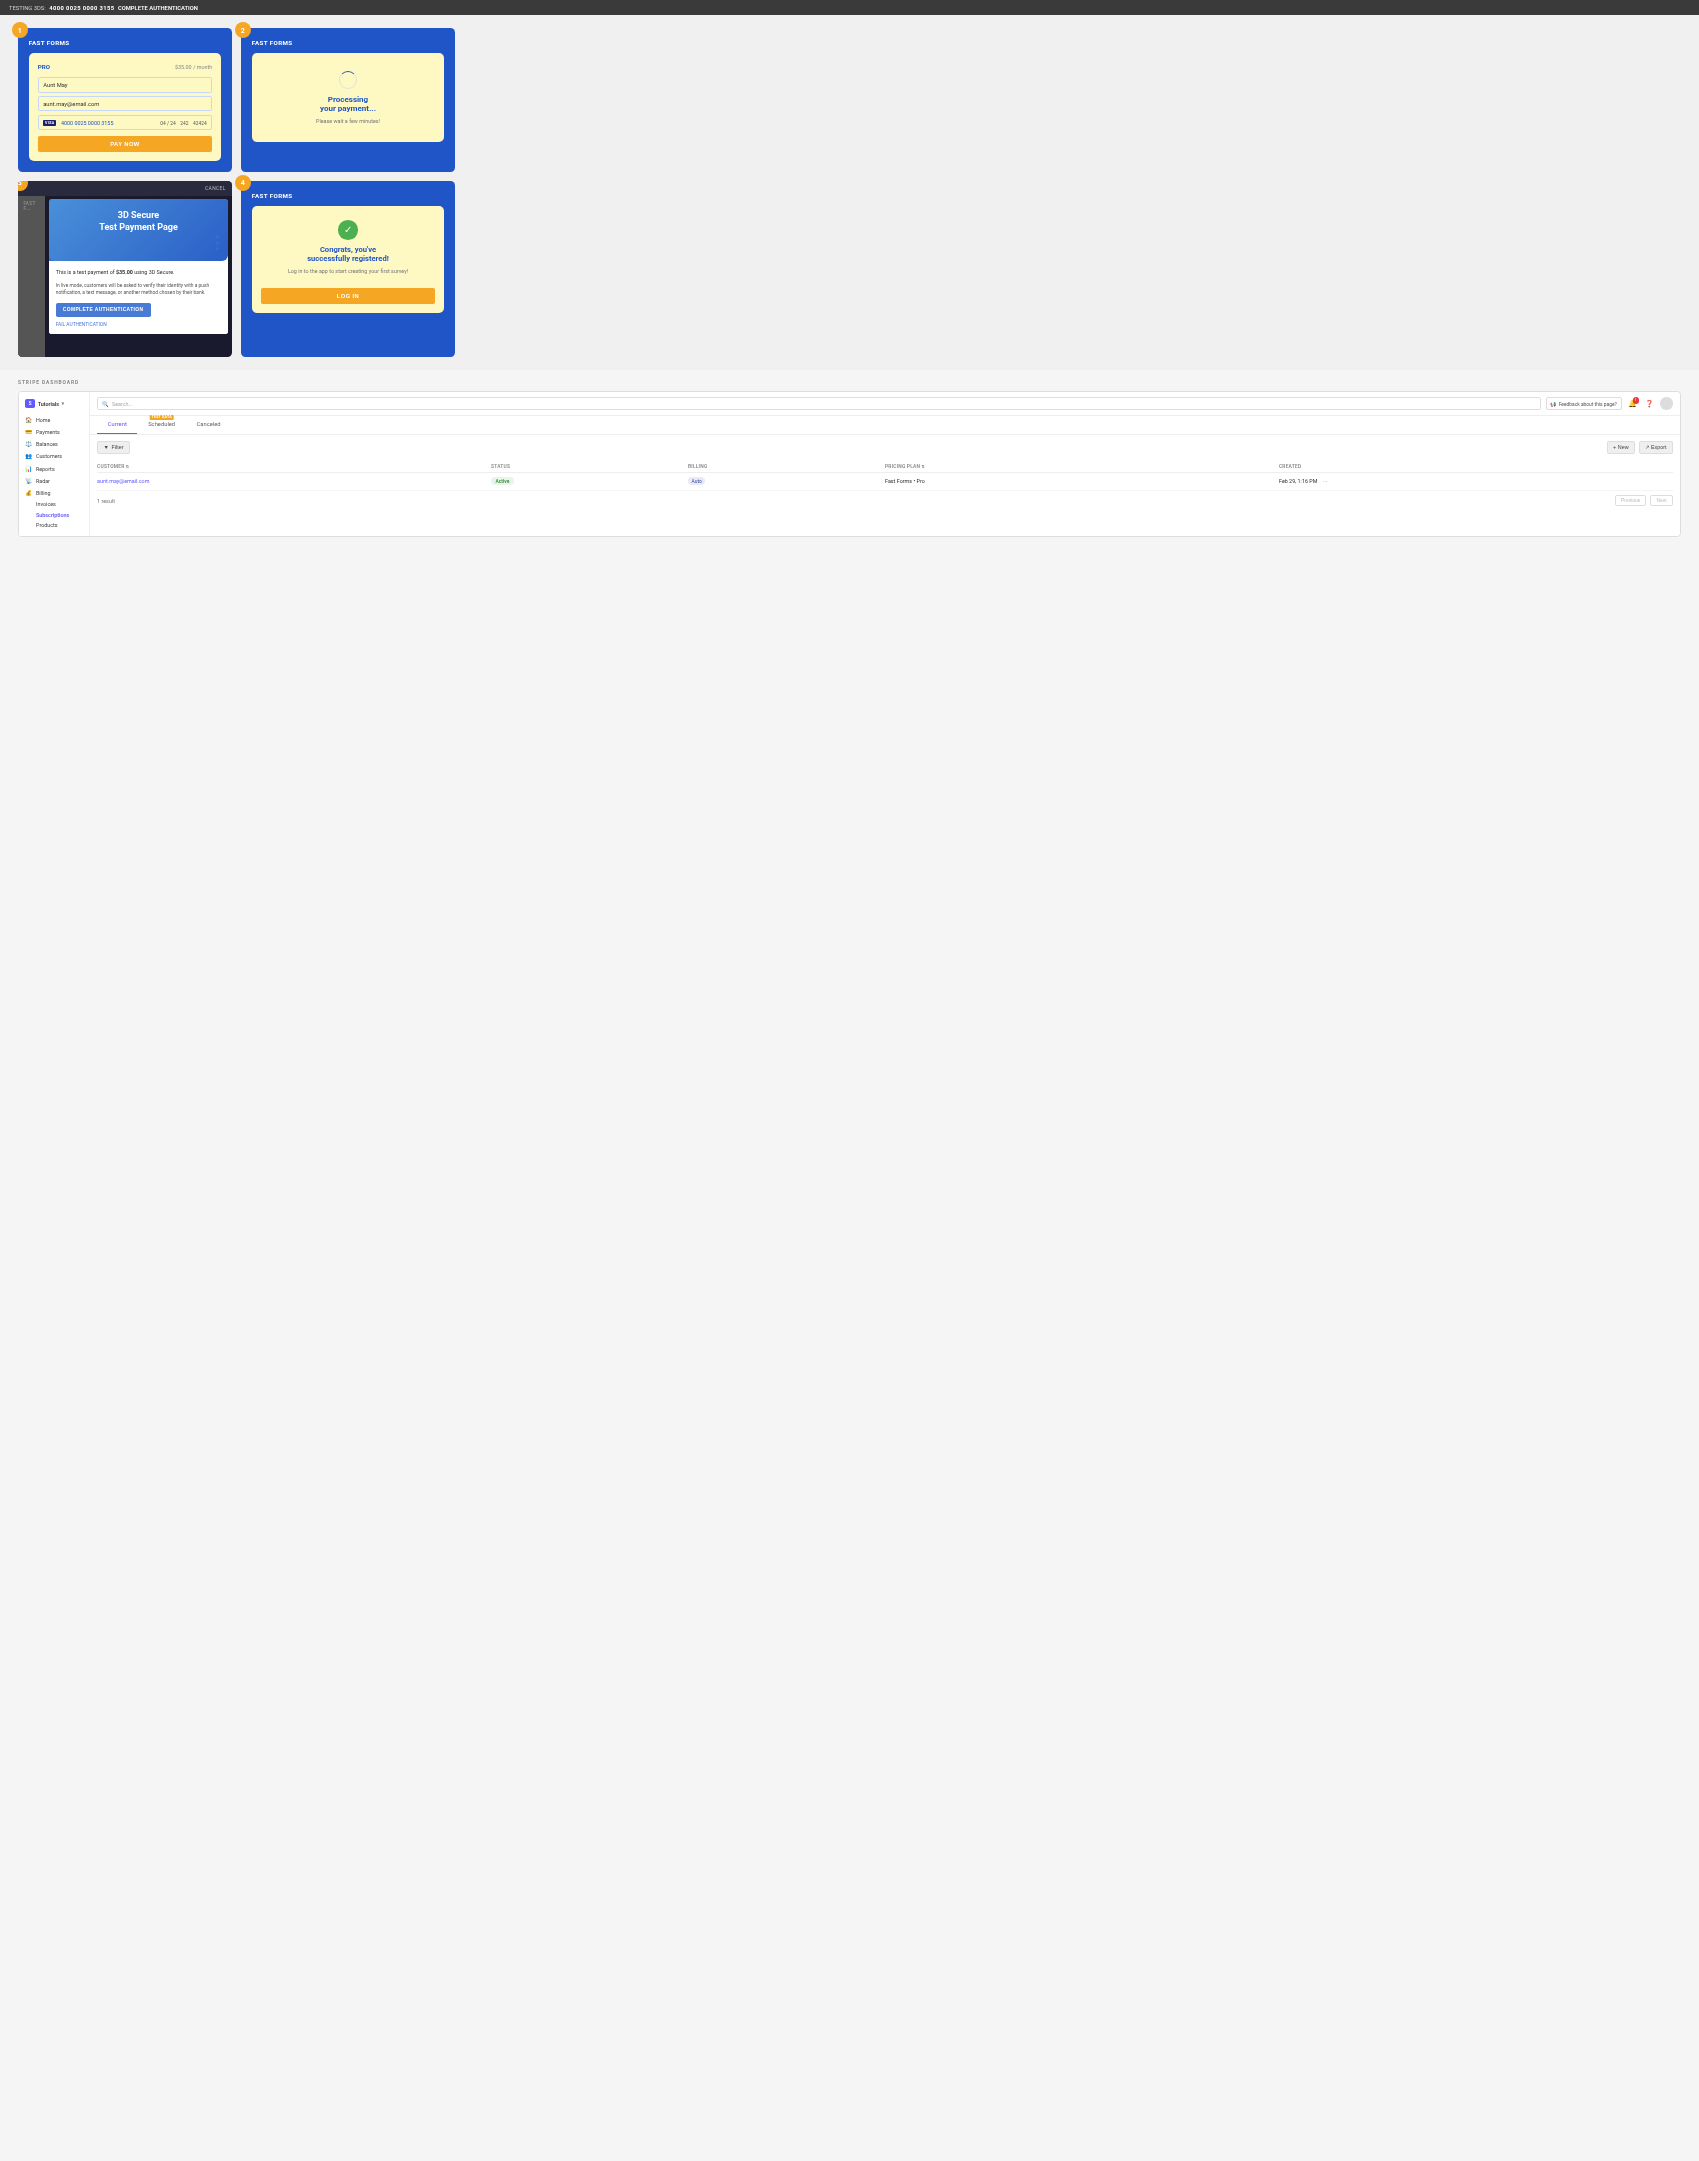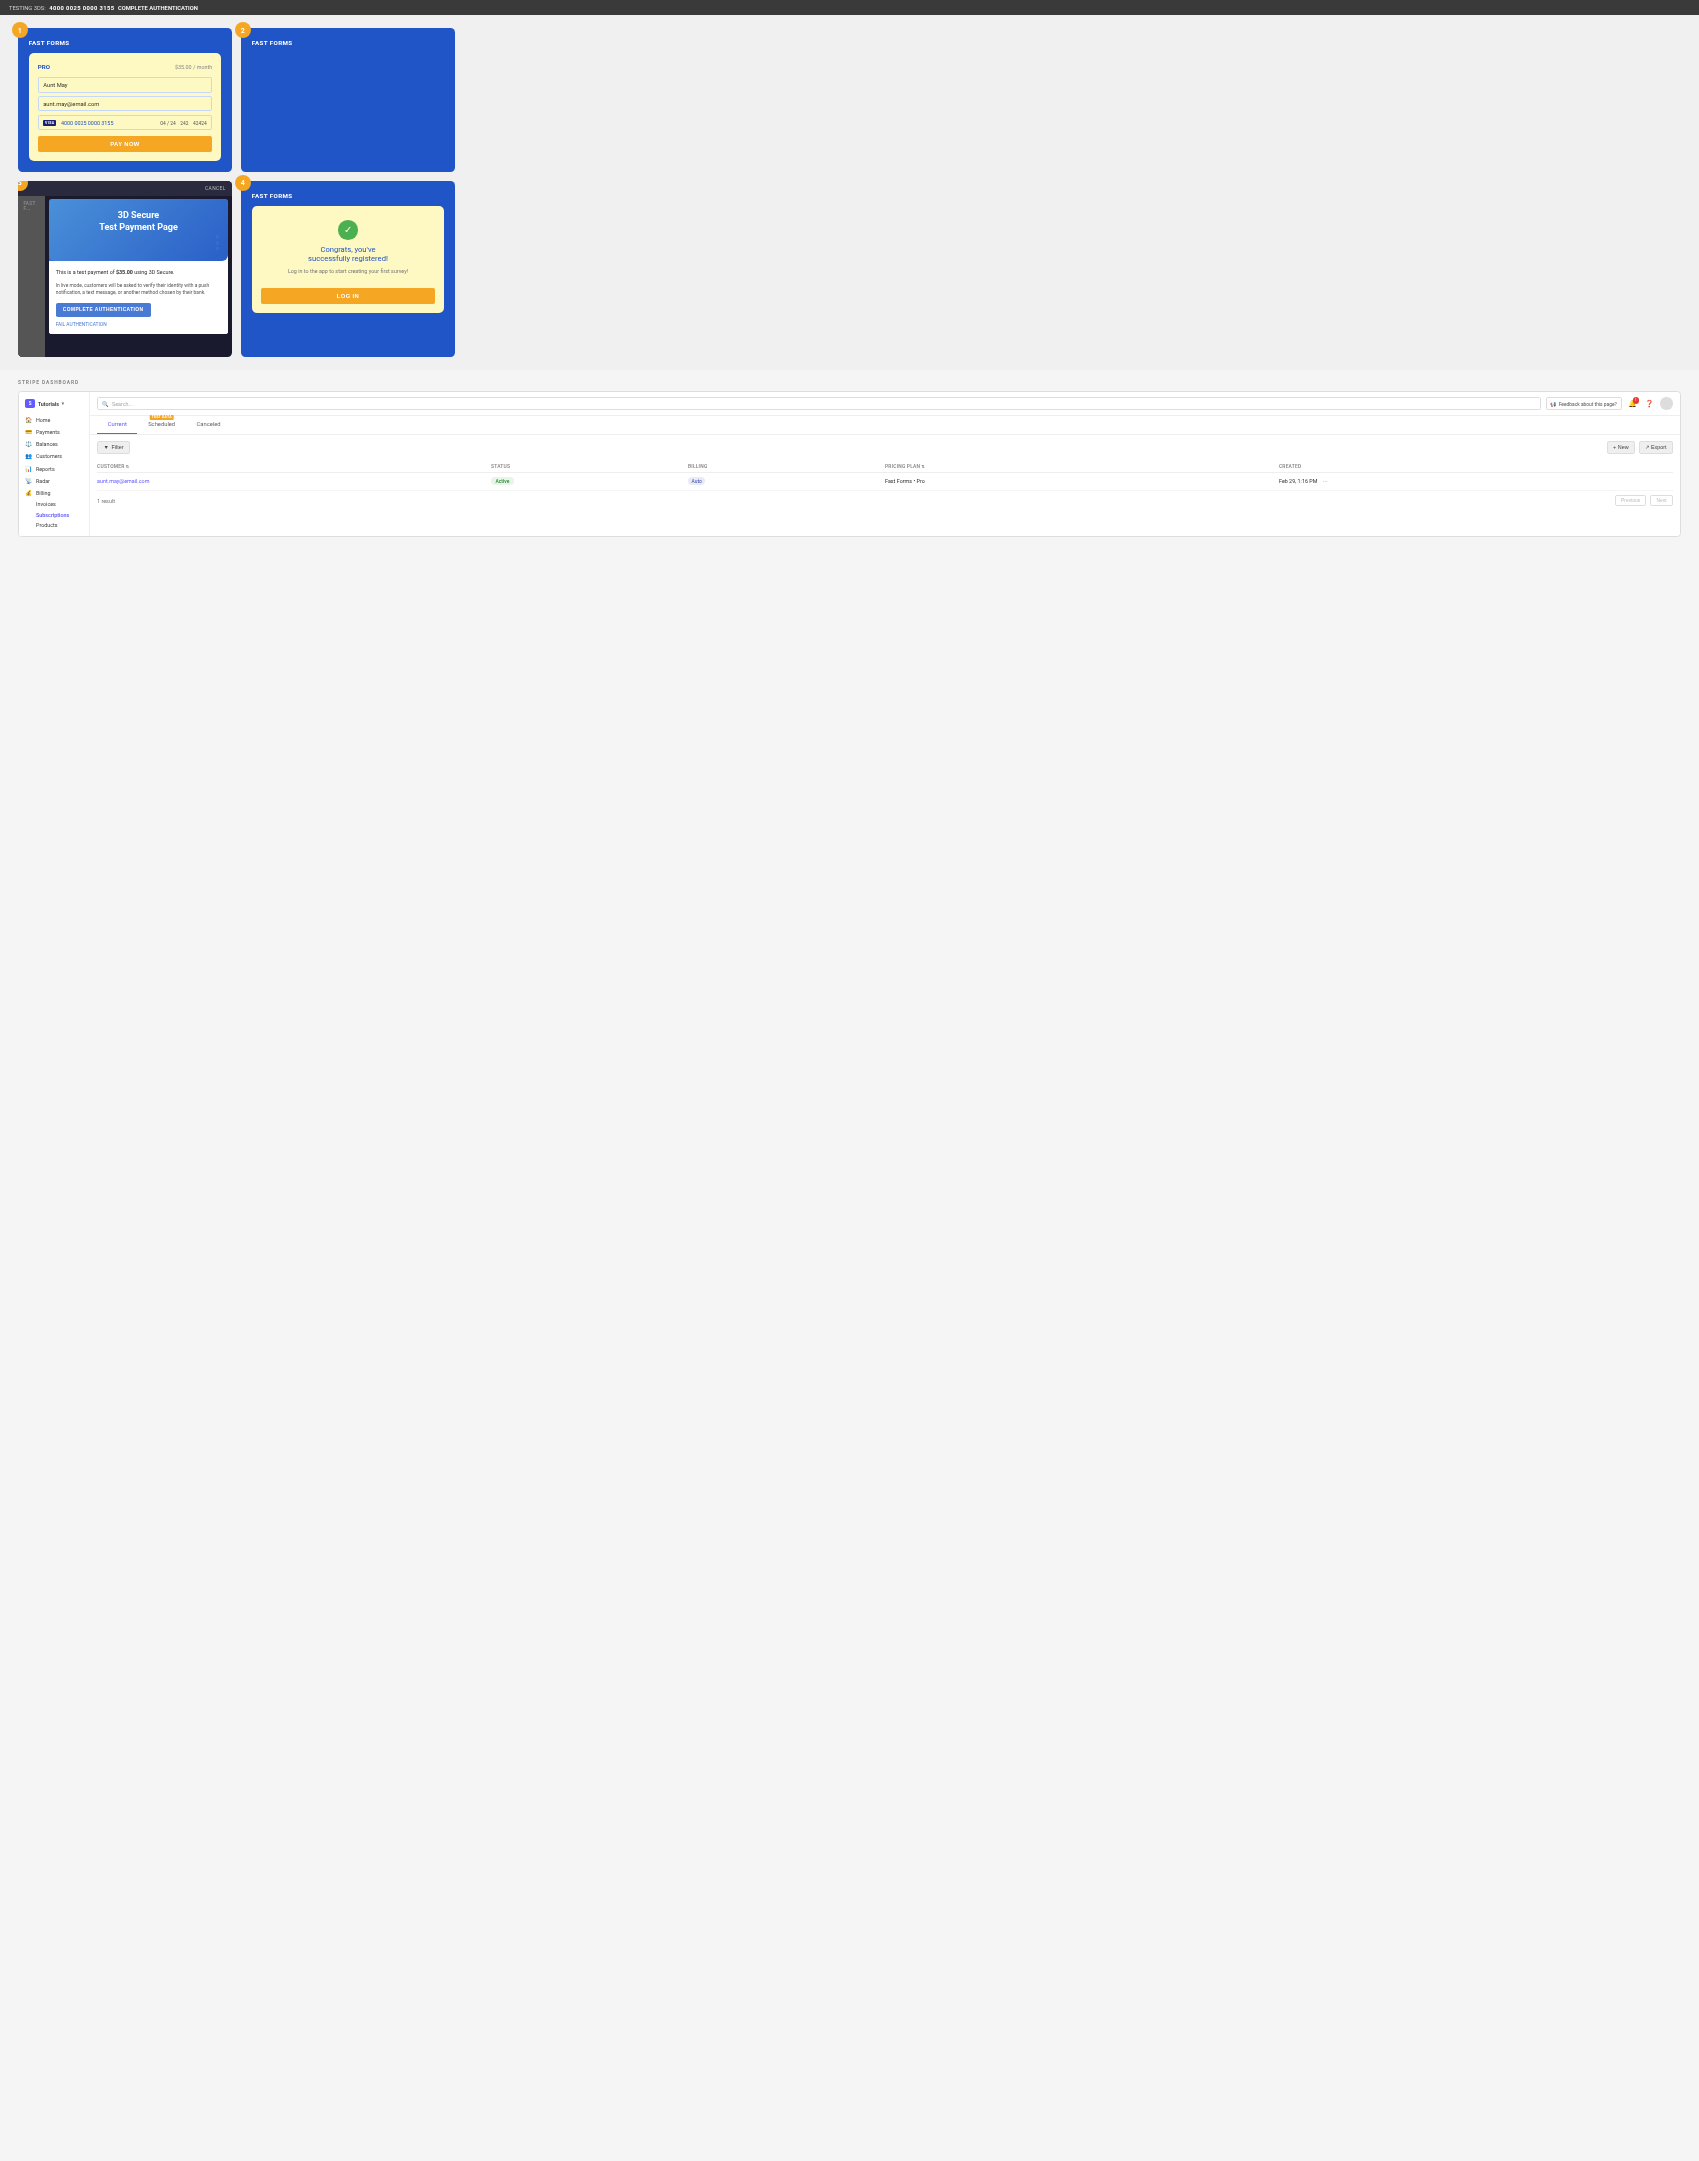--- a/index.html
+++ b/index.html
@@ -241,21 +241,21 @@
       border-radius: 50%;
       display: flex;
       align-items: center;
       justify-content: center;
       color: #fff;
       font-size: 9.8px;
     }
     .success-title {
       color: #2055c7;
       font-size: 7.6px;
-      font-weight: 400;
+      font-weight: 700;
       text-align: center;
     }
     .success-sub { font-size: 5.4px; color: #777; text-align: center; }
     .log-btn {
       background: #f5a623;
       color: #fff;
       border: none;
       border-radius: 1.8px;
       padding: 4.9px;
       width: 100%;
@@ -573,20 +573,30 @@
             <span>42424</span>
           </span>
         </div>
         <button class="pay-btn">PAY NOW</button>
       </div>
     </div>
 
     <div class="step-card" style="position:relative;">
       <div class="step-number">2</div>
       <div class="step-title">FAST FORMS</div>
+      <div class="inner-card">
+        <div class="processing-inner">
+          <div class="spinner"></div>
+          <div class="processing-title">
+            <div style="white-space:pre-line;">Processing
+your payment...</div>
+          </div>
+          <div class="processing-sub">Please wait a few minutes!</div>
+        </div>
+      </div>
     </div>
 
     <div class="step-card step3-card" style="background:#1a1a2e; position:relative; padding:0;">
       <div class="step-number">3</div>
       <div class="step3-cancel-bar">
         <span class="cancel-label">CANCEL</span>
       </div>
       <div style="display:flex; gap:0;">
         <div class="step3-sidebar">
           <div style="padding:5.4px; font-size:4.5px; color:#888; font-weight:700; letter-spacing:0.4px;">FAST F...</div>

